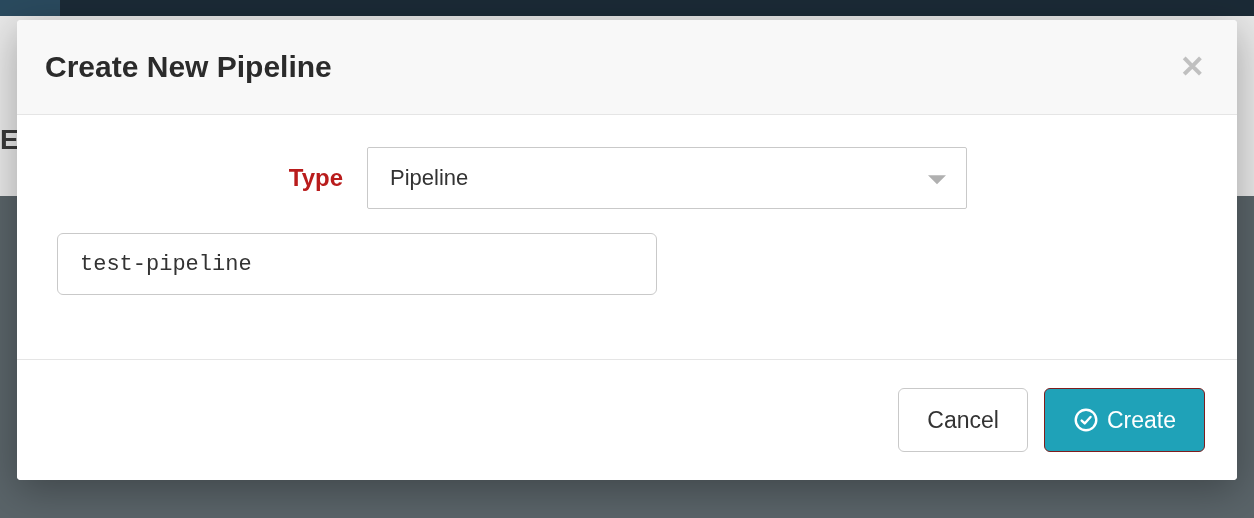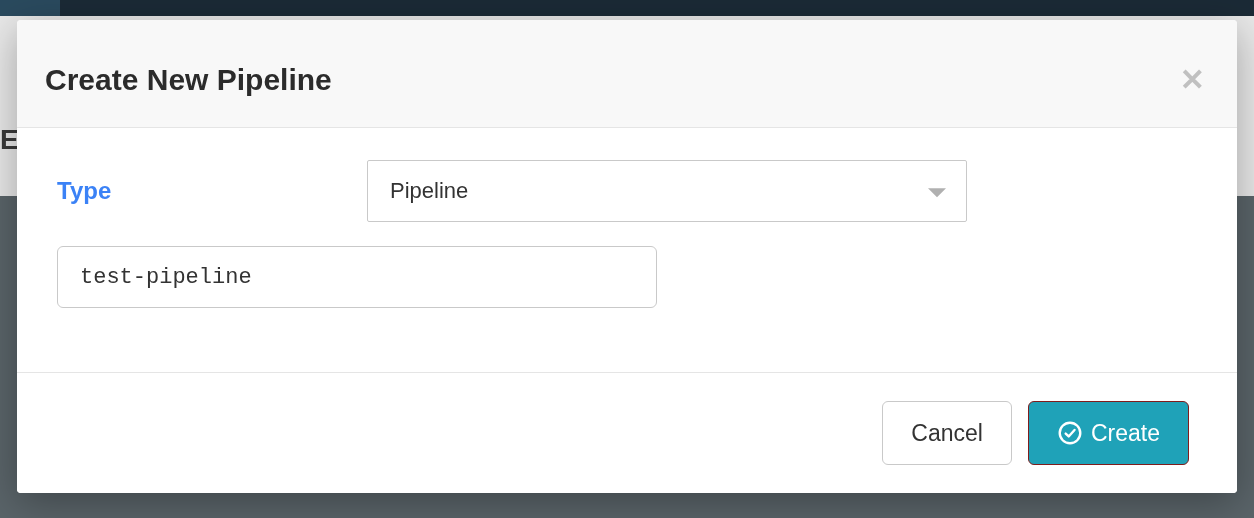--- a/index.html
+++ b/index.html
@@ -55,21 +55,21 @@
       width: 1220px;
       background: #ffffff;
       border-radius: 4px;
       box-shadow: 0 10px 40px rgba(0,0,0,0.3);
       overflow: hidden;
     }
     .modal-header {
       display: flex;
       align-items: center;
       justify-content: space-between;
-      padding: 43px 28px 30px 28px;
+      padding: 30px 28px 30px 28px;
       background: #f8f8f8;
       border-bottom: 1px solid #e5e5e5;
     }
     .modal-title {
       font-size: 30px;
       font-weight: 700;
       color: #2b2b2b;
     }
     .close-icon {
       font-size: 30px;
@@ -83,24 +83,25 @@
       padding: 32px 40px 40px 40px;
       background: #ffffff;
     }
     .form-row {
       display: flex;
       align-items: center;
       margin-bottom: 24px;
     }
     .form-label {
       width: 310px;
+      text-align: right;
       padding-right: 24px;
       font-size: 24px;
       font-weight: 700;
-      color: #3b82f6;
+      color: #b91c1c;
     }
     .form-control-wrap {
       width: 600px;
     }
     .select-box {
       position: relative;
       width: 100%;
       height: 62px;
       border: 1px solid #c9c9c9;
       border-radius: 2px;
@@ -130,21 +131,21 @@
       border-radius: 6px;
       background: #ffffff;
       padding: 0 22px;
       font-size: 22px;
       color: #333333;
       font-family: Liberation Mono, monospace;
       outline: none;
     }
     .modal-footer {
       border-top: 1px solid #e5e5e5;
-      padding: 28px 48px 28px 28px;
+      padding: 28px 32px 28px 28px;
       display: flex;
       justify-content: flex-end;
       gap: 16px;
       background: #ffffff;
     }
     .btn {
       height: 64px;
       padding: 0 28px;
       border-radius: 6px;
       font-size: 23px;

